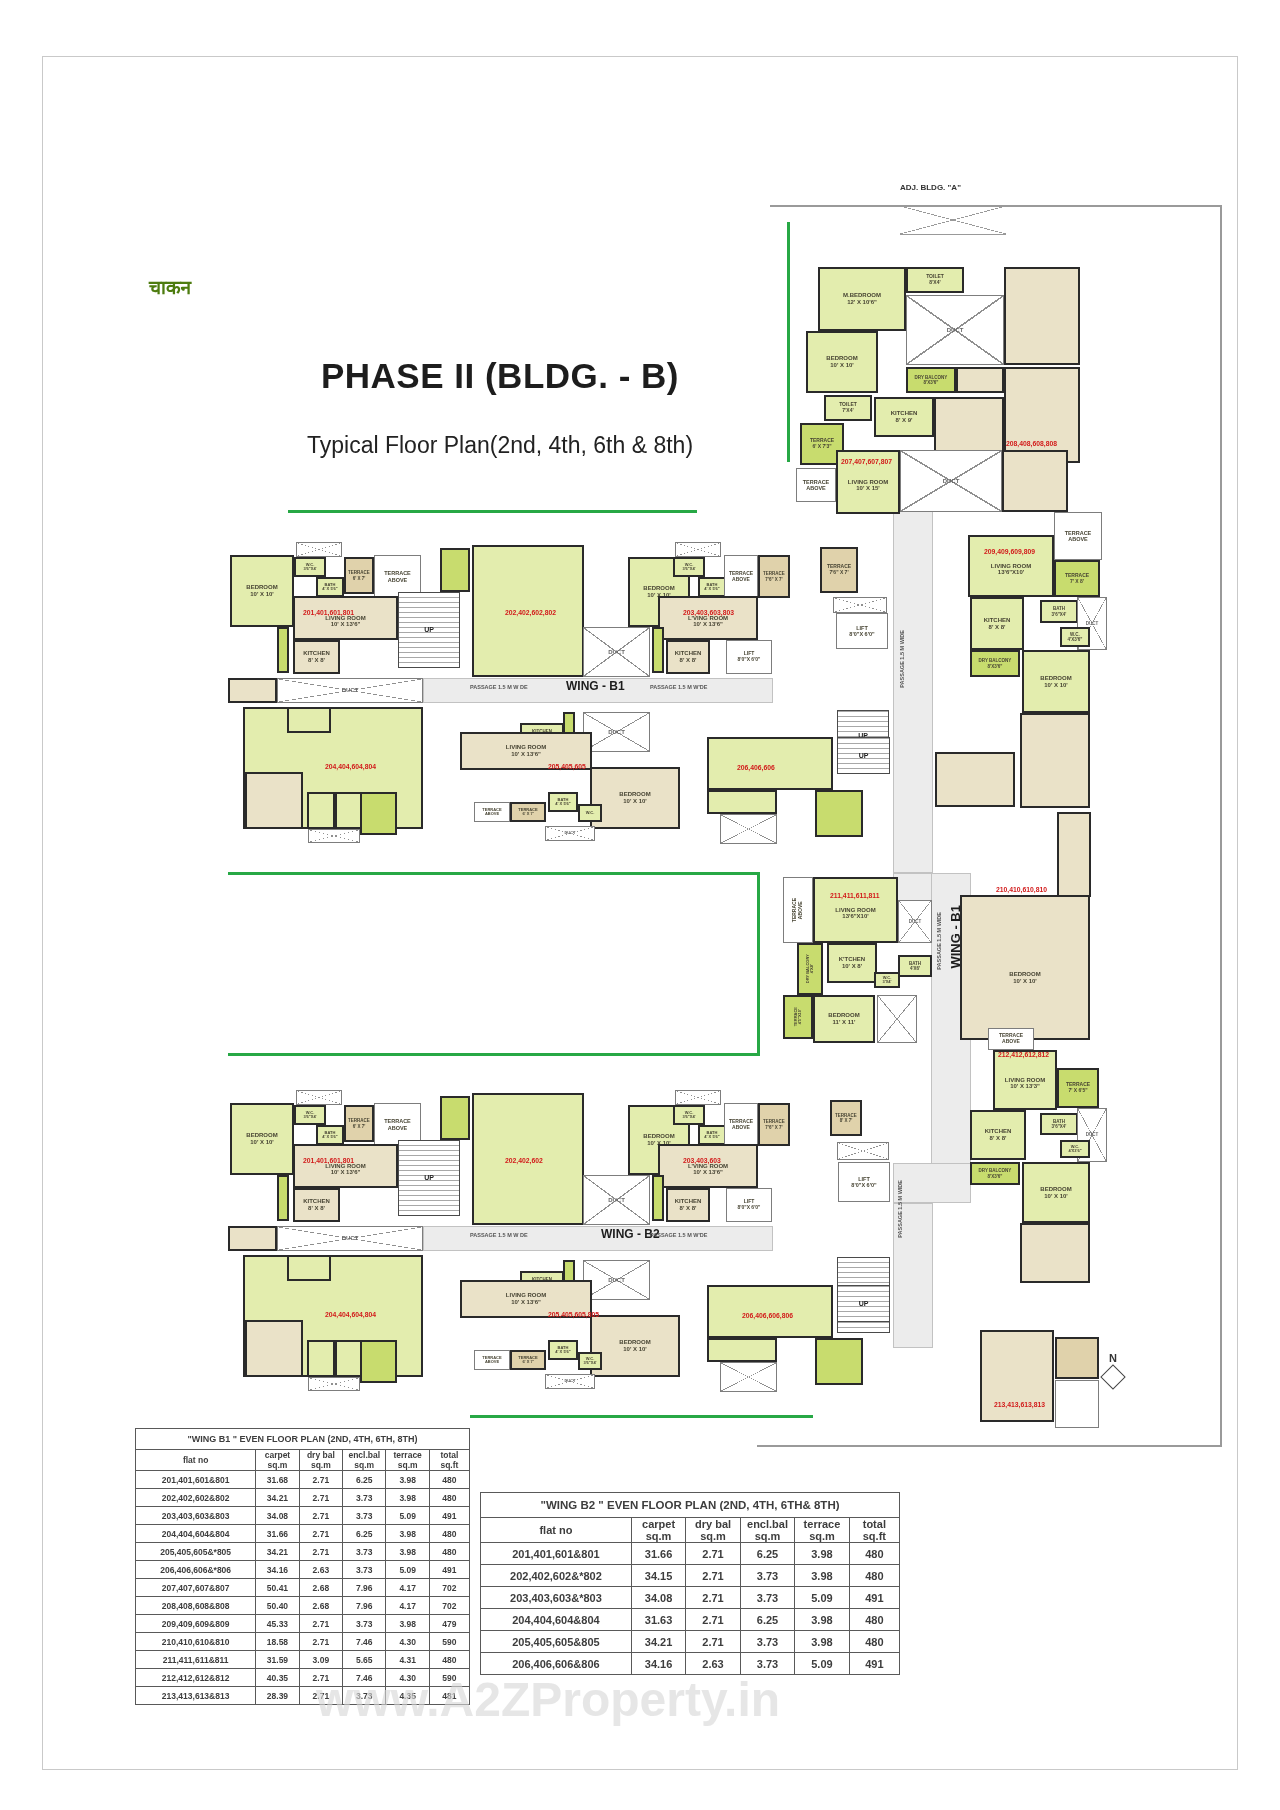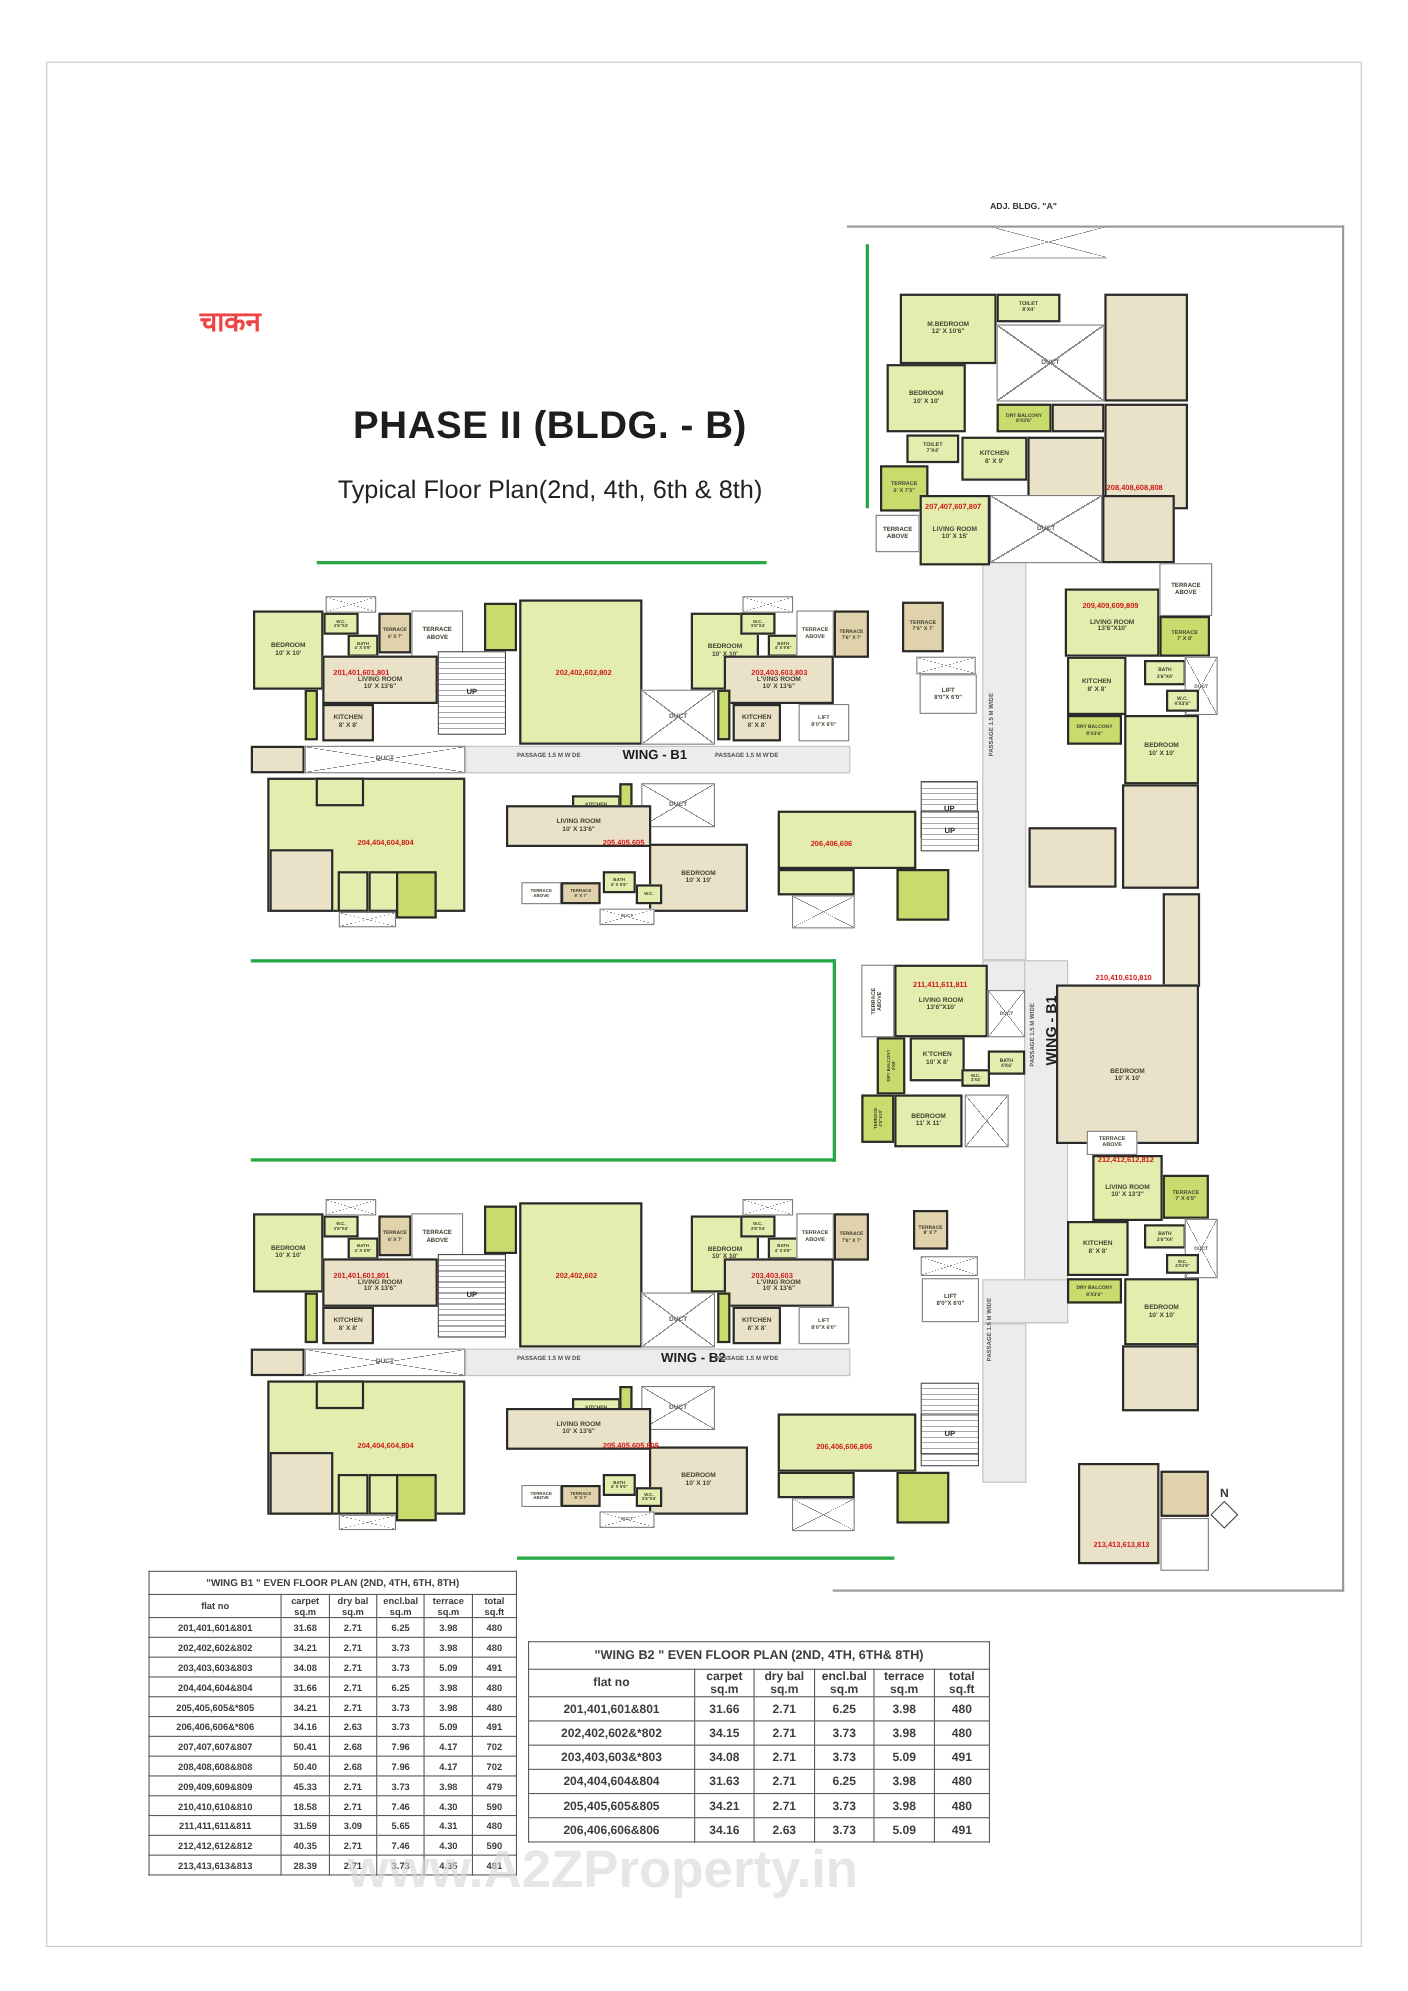--- a/index.html
+++ b/index.html
@@ -8,23 +8,23 @@
   
   #logo-circle{position:absolute;left:103px;top:137px;width:134px;height:134px;border-radius:50%;background:#fdfdfd;border:1px solid #d5d5d5;box-shadow:0 2px 4px rgba(0,0,0,.25);}
   #logo-arc{position:absolute;left:14px;top:26px;width:78px;height:78px;border:11px solid transparent;border-left-color:#f07818;border-bottom-color:#f07818;border-radius:50%;transform:rotate(28deg);}
   #logo-hand{position:absolute;left:42px;top:92px;width:46px;height:13px;background:#f07818;border-radius:8px/6px;transform:rotate(-14deg);}
   .logo-tagline{position:absolute;left:0;top:12px;width:100%;text-align:center;font-size:7.5px;color:#8a2b1a;font-family:"DejaVu Sans",sans-serif;}
   .logo-name1{position:absolute;left:28px;top:28px;font-size:29px;font-weight:bold;color:#1a6fb5;font-family:"DejaVu Sans",sans-serif;line-height:1;}
   .logo-name2{position:absolute;left:66px;top:60px;font-size:25px;font-weight:bold;color:#1a6fb5;font-family:"DejaVu Sans",sans-serif;line-height:1;}
   .logo-tm{position:absolute;left:105px;top:32px;font-size:6px;color:#1a6fb5;font-weight:bold;}
   .logo-org{position:absolute;left:0;top:104px;width:100%;text-align:center;font-size:10.5px;font-weight:bold;color:#3a3a3a;letter-spacing:.5px;}
   .logo-orgsub{position:absolute;left:0;top:117px;width:100%;text-align:center;font-size:5px;color:#999;}
-  #logo-place{position:absolute;left:103px;top:274px;width:134px;text-align:right;font-size:25px;font-weight:bold;color:#ef4444;font-family:"DejaVu Sans",sans-serif;}
+  #logo-place{position:absolute;left:103px;top:274px;width:134px;text-align:center;font-size:19px;font-weight:bold;color:#4d7c0f;font-family:"DejaVu Sans",sans-serif;}
   
-  #page-title{position:absolute;left:290px;top:367px;width:420px;text-align:center;font-size:35px;font-weight:bold;color:#1d1d1d;letter-spacing:.5px;}
+  #page-title{position:absolute;left:290px;top:356px;width:420px;text-align:center;font-size:35px;font-weight:bold;color:#1d1d1d;letter-spacing:.5px;}
   #page-subtitle{position:absolute;left:290px;top:432px;width:420px;text-align:center;font-size:23px;color:#222;}
   
   .area{position:absolute;box-sizing:border-box;display:flex;align-items:center;justify-content:center;text-align:center;line-height:1.12;color:#474433;font-size:6px;font-weight:bold;z-index:2;}
   .g{background:#e3edae;border:2px solid #2a2a2a;}
   .b{background:#eae2c8;border:2px solid #2a2a2a;}
   .t{background:#c8dc6e;border:2px solid #2a2a2a;}
   .tn{background:#e0d2ab;border:2px solid #2a2a2a;}
   .w{background:#fff;border:1px solid #7d7d7d;}
   .d{background-color:#fff;border:1px solid #7d7d7d;background-image:linear-gradient(to top right,transparent 49.3%,#8f8f8f 49.3%,#8f8f8f 50.7%,transparent 50.7%),linear-gradient(to bottom right,transparent 49.3%,#8f8f8f 49.3%,#8f8f8f 50.7%,transparent 50.7%);color:#666;}
   .s{background:repeating-linear-gradient(0deg,#fff 0 4px,#a8a8a8 4px 5px);border:1.5px solid #4a4a4a;color:#222;font-size:7px;}

